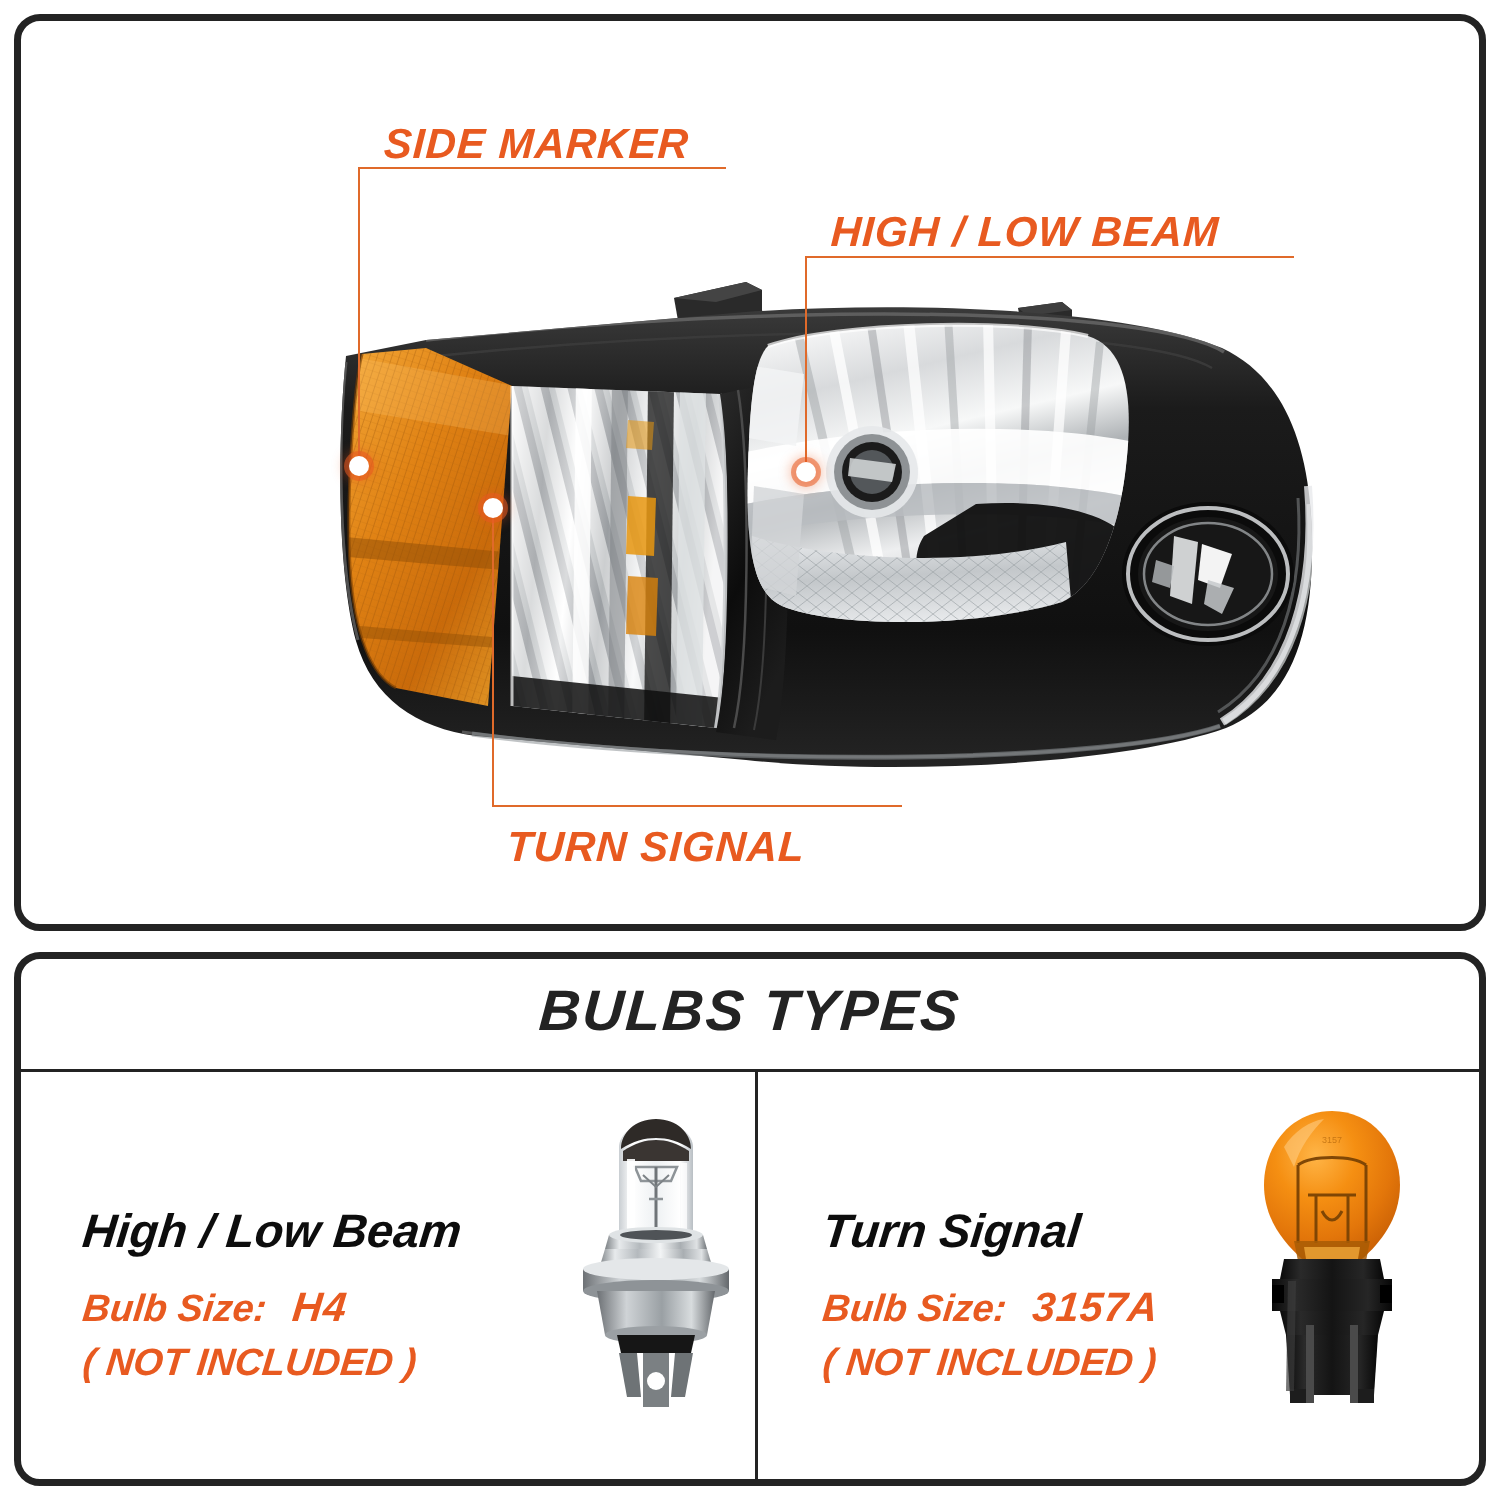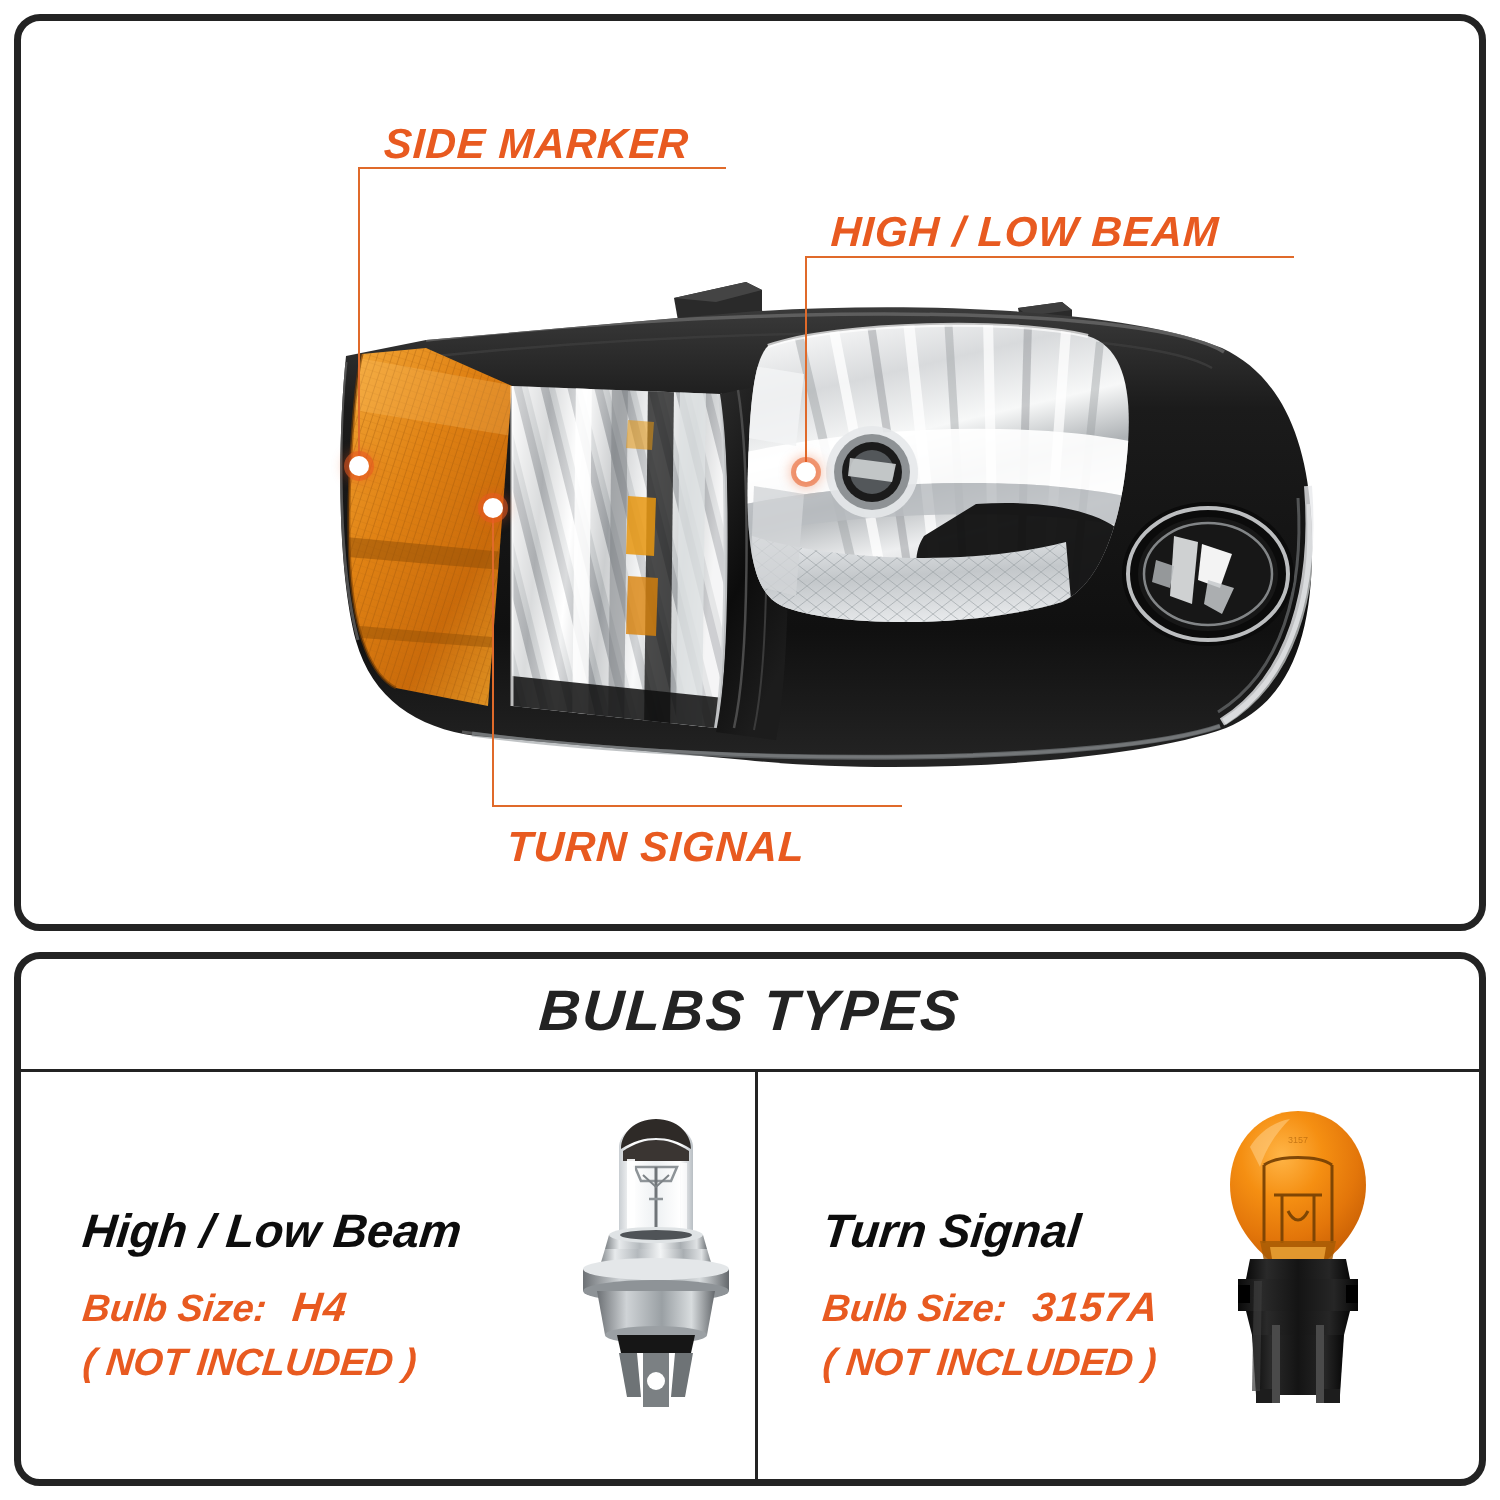--- a/index.html
+++ b/index.html
@@ -79,21 +79,21 @@
     margin-bottom:10px;
   }
   .bulb-size .sz{ margin-left:26px; font-size:41px; letter-spacing:1px;}
   .bulb-note{
     font-size:38px; font-weight:bold; font-style:italic;
     color:#E85A20; white-space:nowrap; transform:skewX(-6deg);
   }
 
   .bulb-art{ position:absolute; }
   #h4-art   { left:540px; top:26px;  width:190px; height:300px; }
-  #a3157-art{ left:437px; top:20px;  width:200px; height:310px;text-decoration:underline; }
+  #a3157-art{ left:471px; top:20px;  width:200px; height:310px;text-decoration:underline; }
 
   
   #headlight{
     position:absolute;
     left:255px; top:215px; width:1060px; height:570px;
   }
   .hl-svg{ width:100%; height:100%; display:block; }
 </style>
 </head>
 <body>

